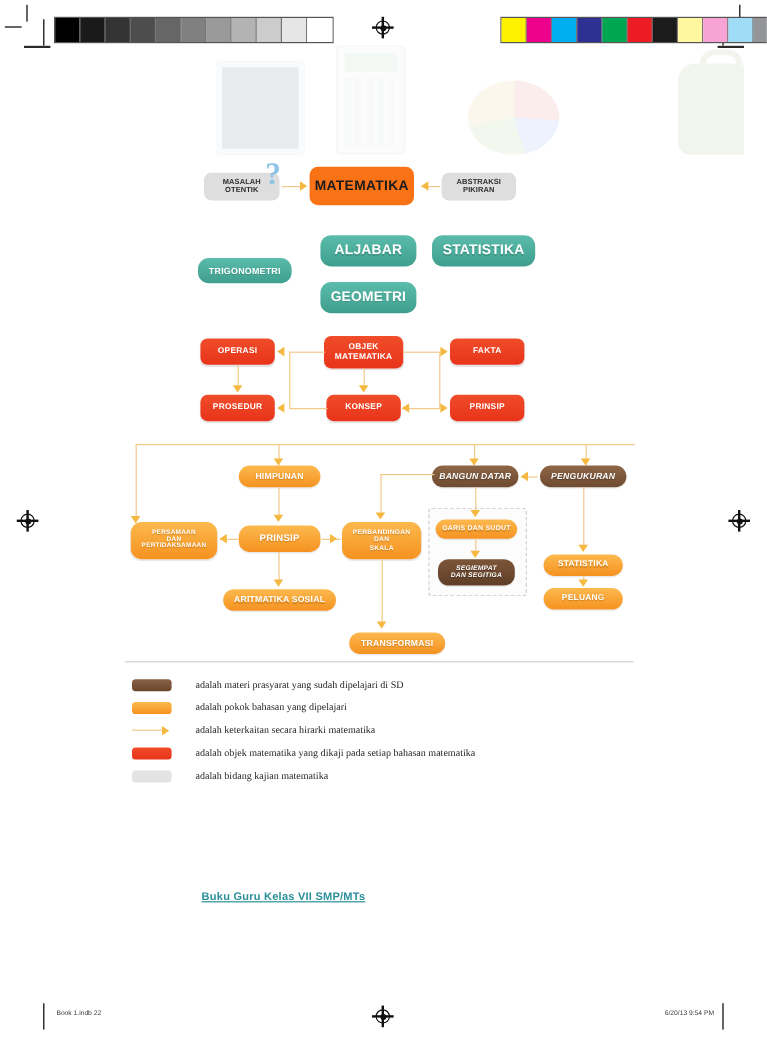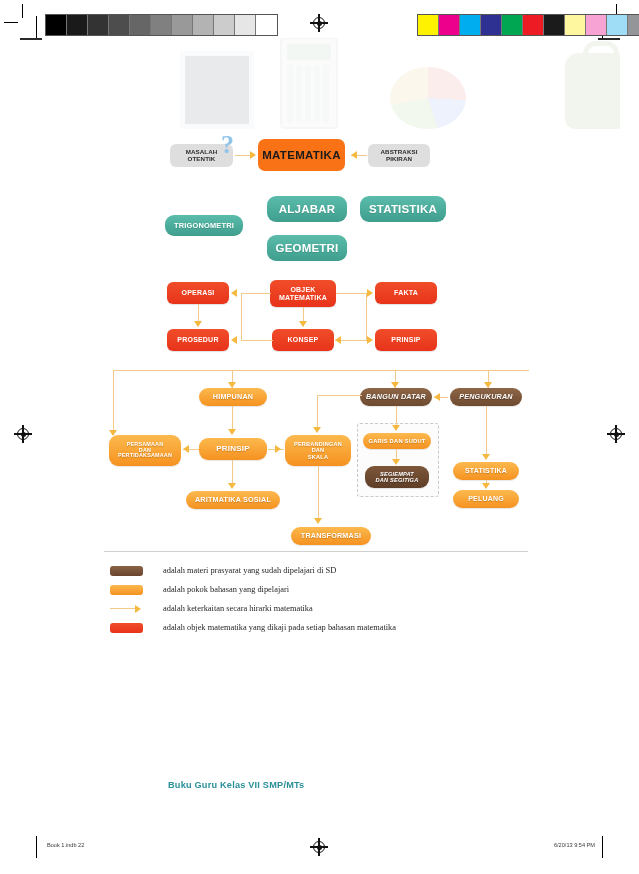--- a/index.html
+++ b/index.html
@@ -82,21 +82,21 @@
   .legend .key.k-gray{background:#e3e3e3;}
   .legend .key.k-arrow{height:9px;position:relative;background:none;}
   .legend .key.k-arrow::before{content:"";position:absolute;left:0;top:4px;width:26px;height:1px;background:#f3c98a;}
   .legend .key.k-arrow::after{content:"";position:absolute;left:25px;top:0.5px;width:0;height:0;
         border-top:4px solid transparent;border-bottom:4px solid transparent;border-left:6px solid #f5b942;}
   .legend .txt{margin-left:20px;font-family:"Liberation Serif",serif;font-size:8.4px;color:#1f1f1f;}
 
   
   .footer-bar{position:absolute;left:24px;top:740px;width:131px;height:30px;background:#35a3a8;}
   .footer-num{position:absolute;right:10px;top:8px;color:#fff;font-size:10px;font-weight:bold;letter-spacing:.4px;}
-  .footer-title{position:absolute;left:168px;top:780px;color:#2b8f99;font-size:9.2px;font-weight:bold;letter-spacing:.2px;}
+  .footer-title{position:absolute;left:168px;top:742px;color:#2b8f99;font-size:9.2px;font-weight:bold;letter-spacing:.2px;text-decoration:underline;}
 
   .imprint{position:absolute;top:842px;font-size:5.6px;color:#3a3a3a;font-family:"Liberation Sans",sans-serif;}
   #imprint-left{left:47px;}
   #imprint-right{right:44px;}
   .edge-rule{position:absolute;width:1px;background:#000;}
 </style>
 </head>
 <body>
 
 <div class="page">
@@ -300,20 +300,24 @@
       <div class="txt">adalah pokok bahasan yang dipelajari</div>
     </div>
     <div class="legend-row">
       <div class="key k-arrow"></div>
       <div class="txt">adalah keterkaitan secara hirarki matematika</div>
     </div>
     <div class="legend-row">
       <div class="key k-red"></div>
       <div class="txt">adalah objek matematika yang dikaji pada setiap bahasan matematika</div>
     </div>
+    <div class="legend-row">
+      <div class="key k-gray"></div>
+      <div class="txt">adalah bidang kajian matematika</div>
+    </div>
   </div>
 
   <div class="footer-title">Buku Guru Kelas VII SMP/MTs</div>
 
   <div class="imprint" id="imprint-left">Book 1.indb   22</div>
   <div class="imprint" id="imprint-right">6/20/13   9:54 PM</div>
 
 </div>
 
 </body></html>

